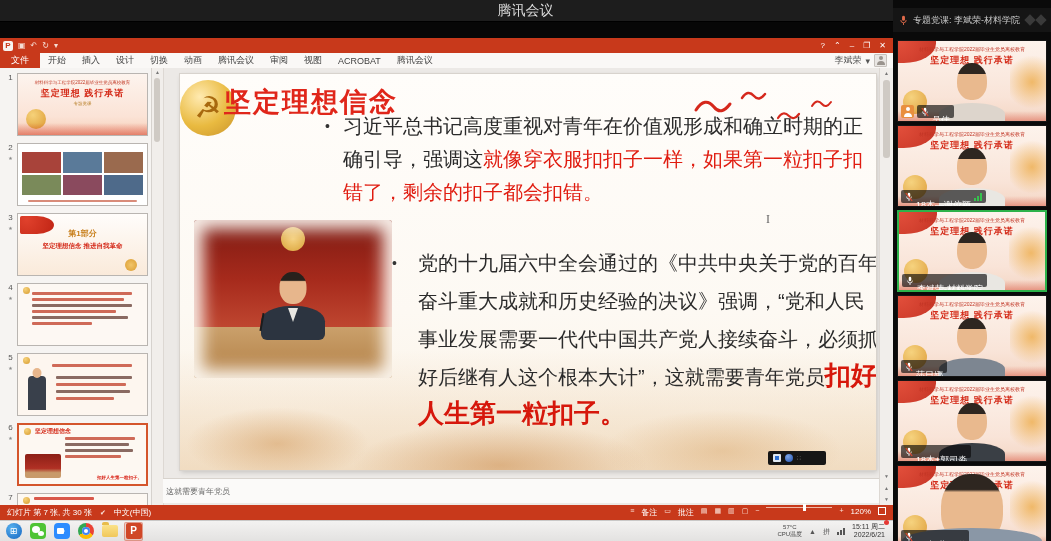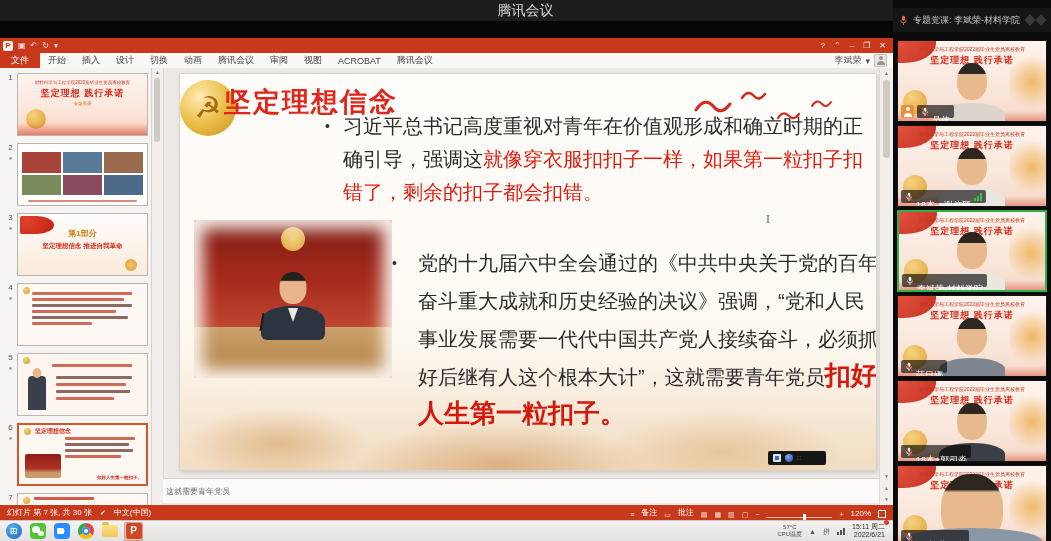--- a/index.html
+++ b/index.html
@@ -135,21 +135,21 @@
   .notes{position:absolute;left:0;right:0;top:410px;height:24px;background:#fbfaf9;border-top:1px solid #d8d3cd;}
   .notes span{position:absolute;left:3px;top:7px;font-size:8px;color:#6a6a6a;}
   
   .vscroll{position:absolute;right:0;top:0;bottom:0;width:13px;background:#f1eeeb;border-left:1px solid #ddd8d3;}
   .vscroll span{position:absolute;left:0;right:0;text-align:center;font-size:5px;color:#777;}
   .vs-up{top:2px;} .vs-down{bottom:26px;} .vs-prev{bottom:14px;} .vs-next{bottom:3px;}
   .vs-thumb{position:absolute;left:3px;top:12px;width:7px;height:78px;background:#cfcac4;border-radius:3px;}
   
   .statusbar{position:absolute;left:0;right:0;bottom:0;height:15px;background:#c8391b;display:flex;align-items:center;
              color:#fff;font-size:8px;padding:0 7px;box-sizing:border-box;gap:8px;}
-  .sb-right{margin-left:auto;display:flex;align-items:flex-end;gap:7px;}
+  .sb-right{margin-left:auto;display:flex;align-items:flex-start;gap:7px;}
   .sb-ico{font-size:7px;line-height:1;color:#fbe3da;}
   .zoom-track{width:66px;height:1px;background:#f0b9a8;position:relative;}
   .zoom-knob{position:absolute;left:55%;top:-3px;width:3px;height:7px;background:#fff;}
   .fit-box{width:8px;height:8px;border:1px solid #fff;box-sizing:border-box;}
   
   .taskbar{position:absolute;left:0;bottom:0;width:893px;height:21px;border-top:1px solid #c9c8c7;
            background:linear-gradient(180deg,#f3f2f1,#e3e2e1);display:flex;align-items:center;gap:5px;
            padding-left:4px;box-sizing:border-box;}
   .tb-slot{width:19px;height:19px;display:flex;align-items:center;justify-content:center;border-radius:2px;}
   .tb-slot.active{background:rgba(210,70,39,.16);border:1px solid rgba(210,70,39,.4);box-sizing:border-box;}

